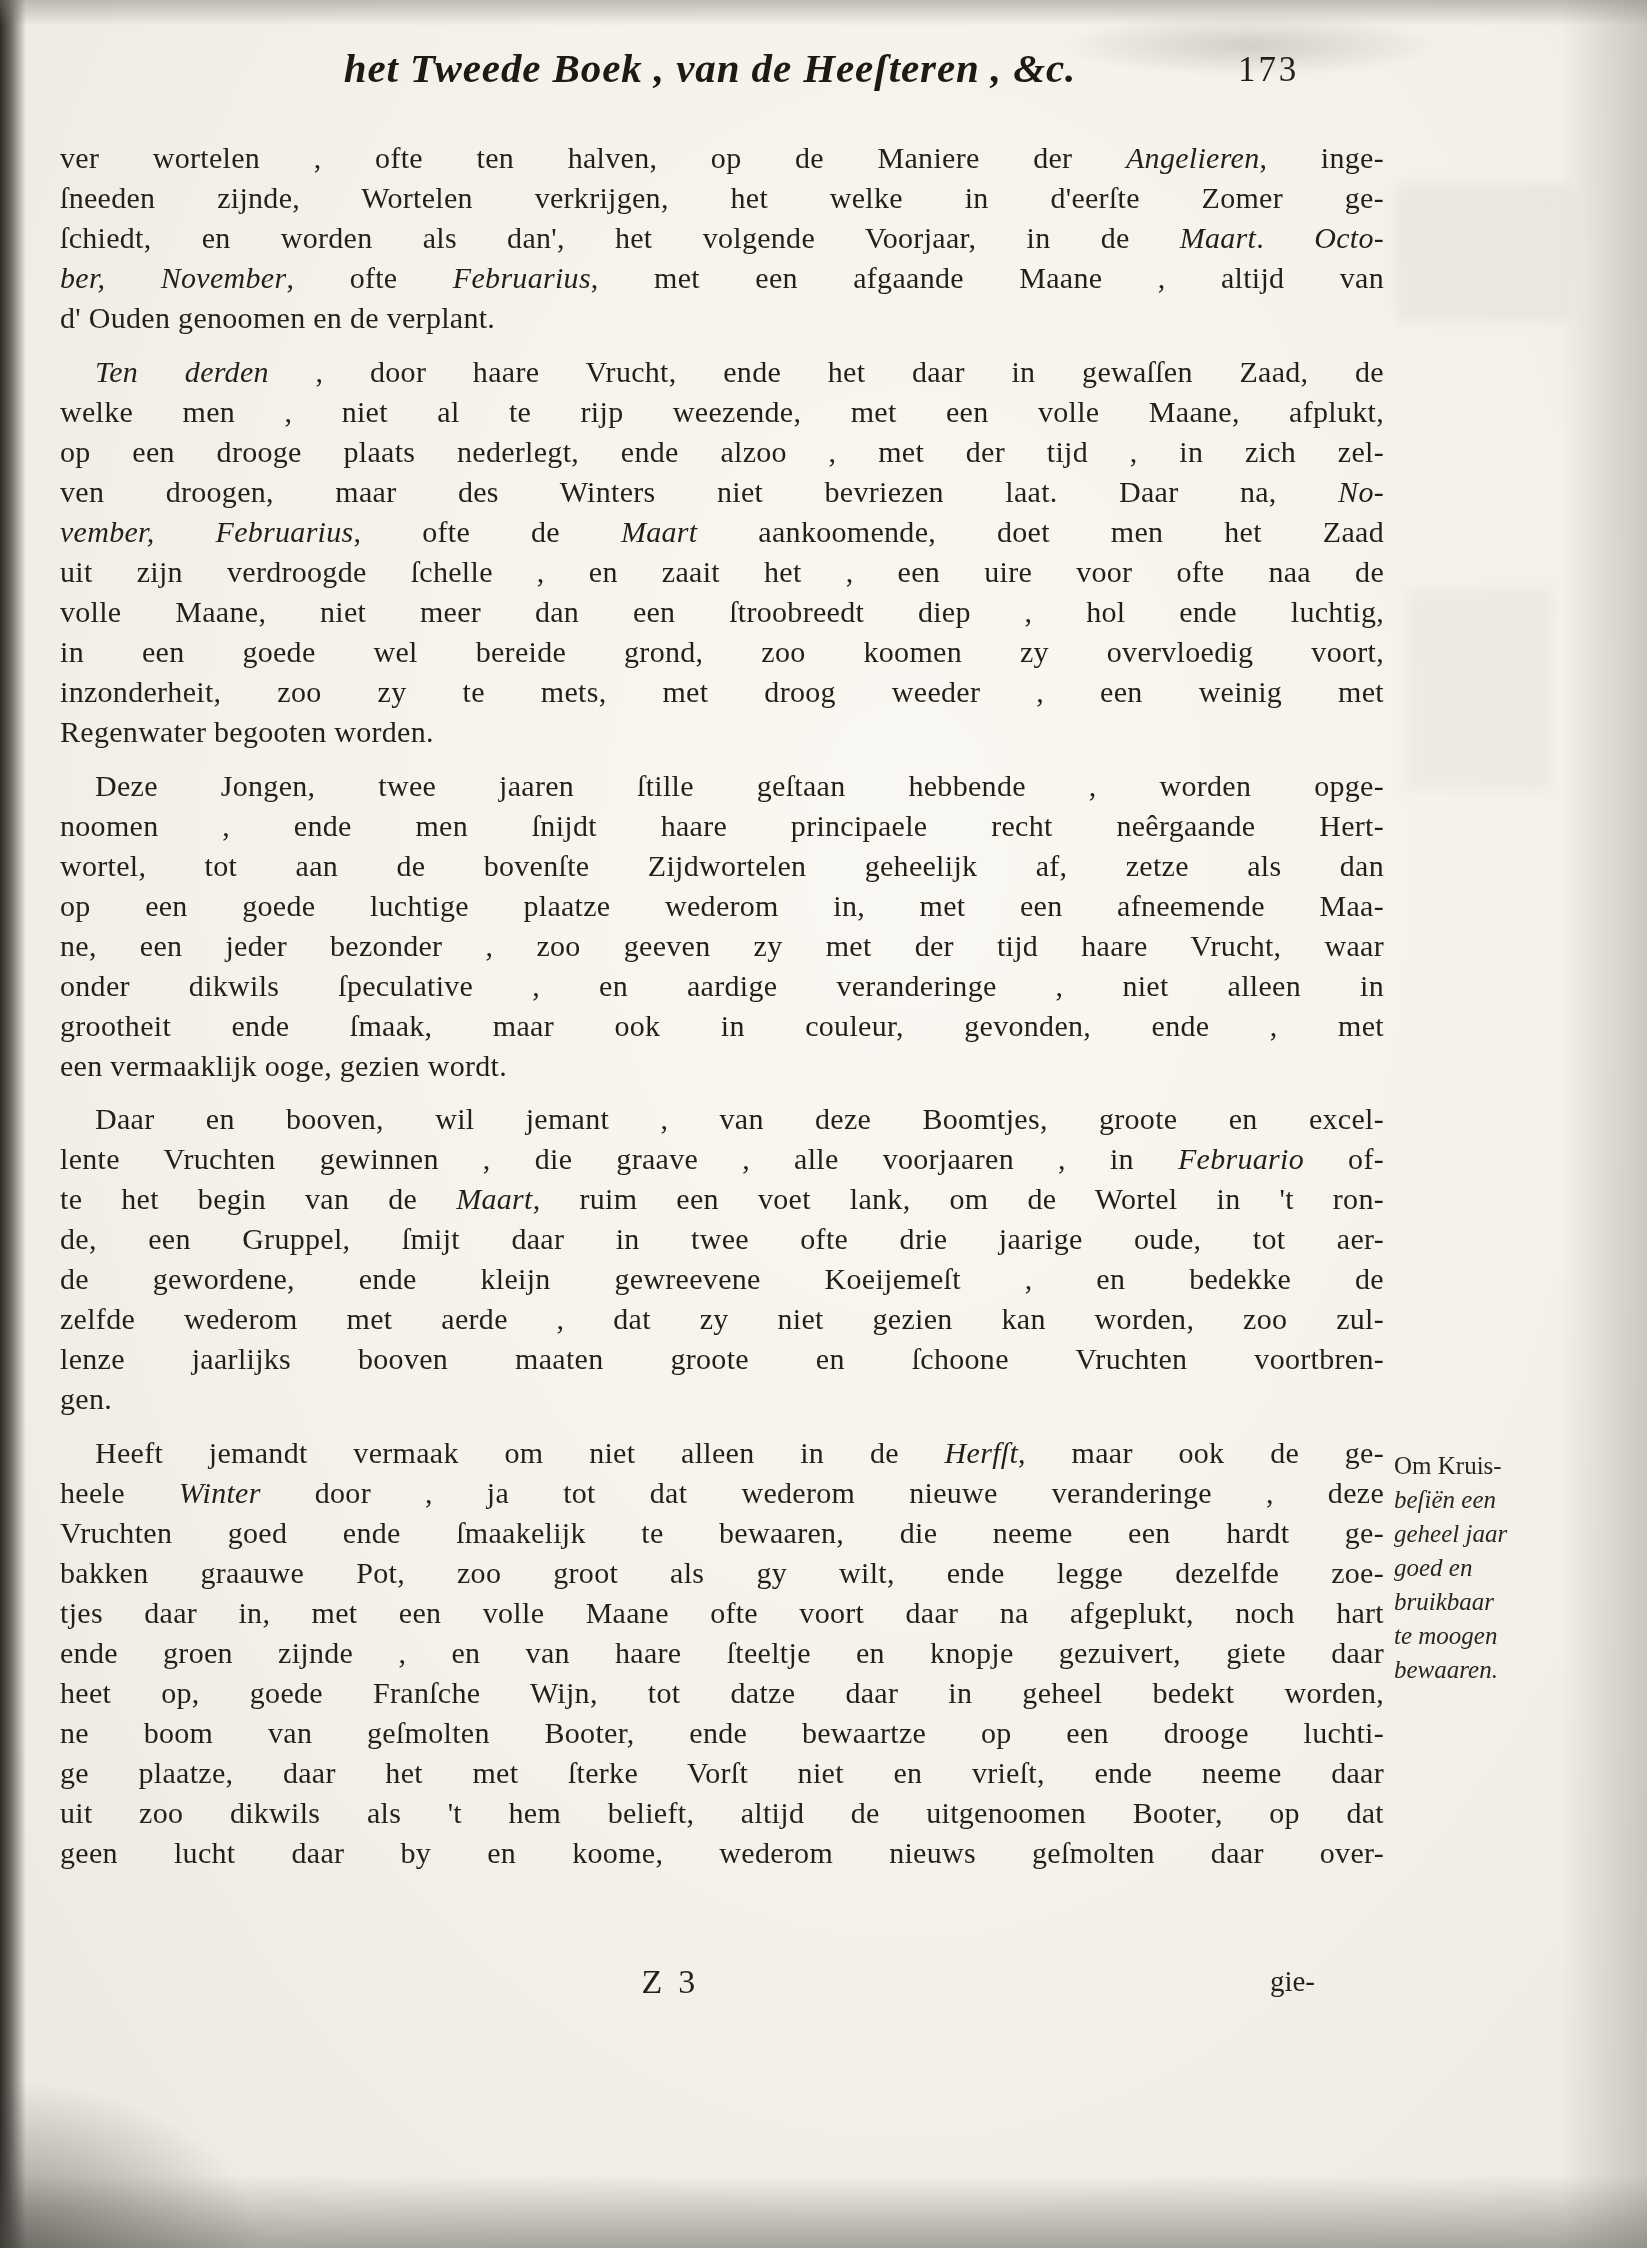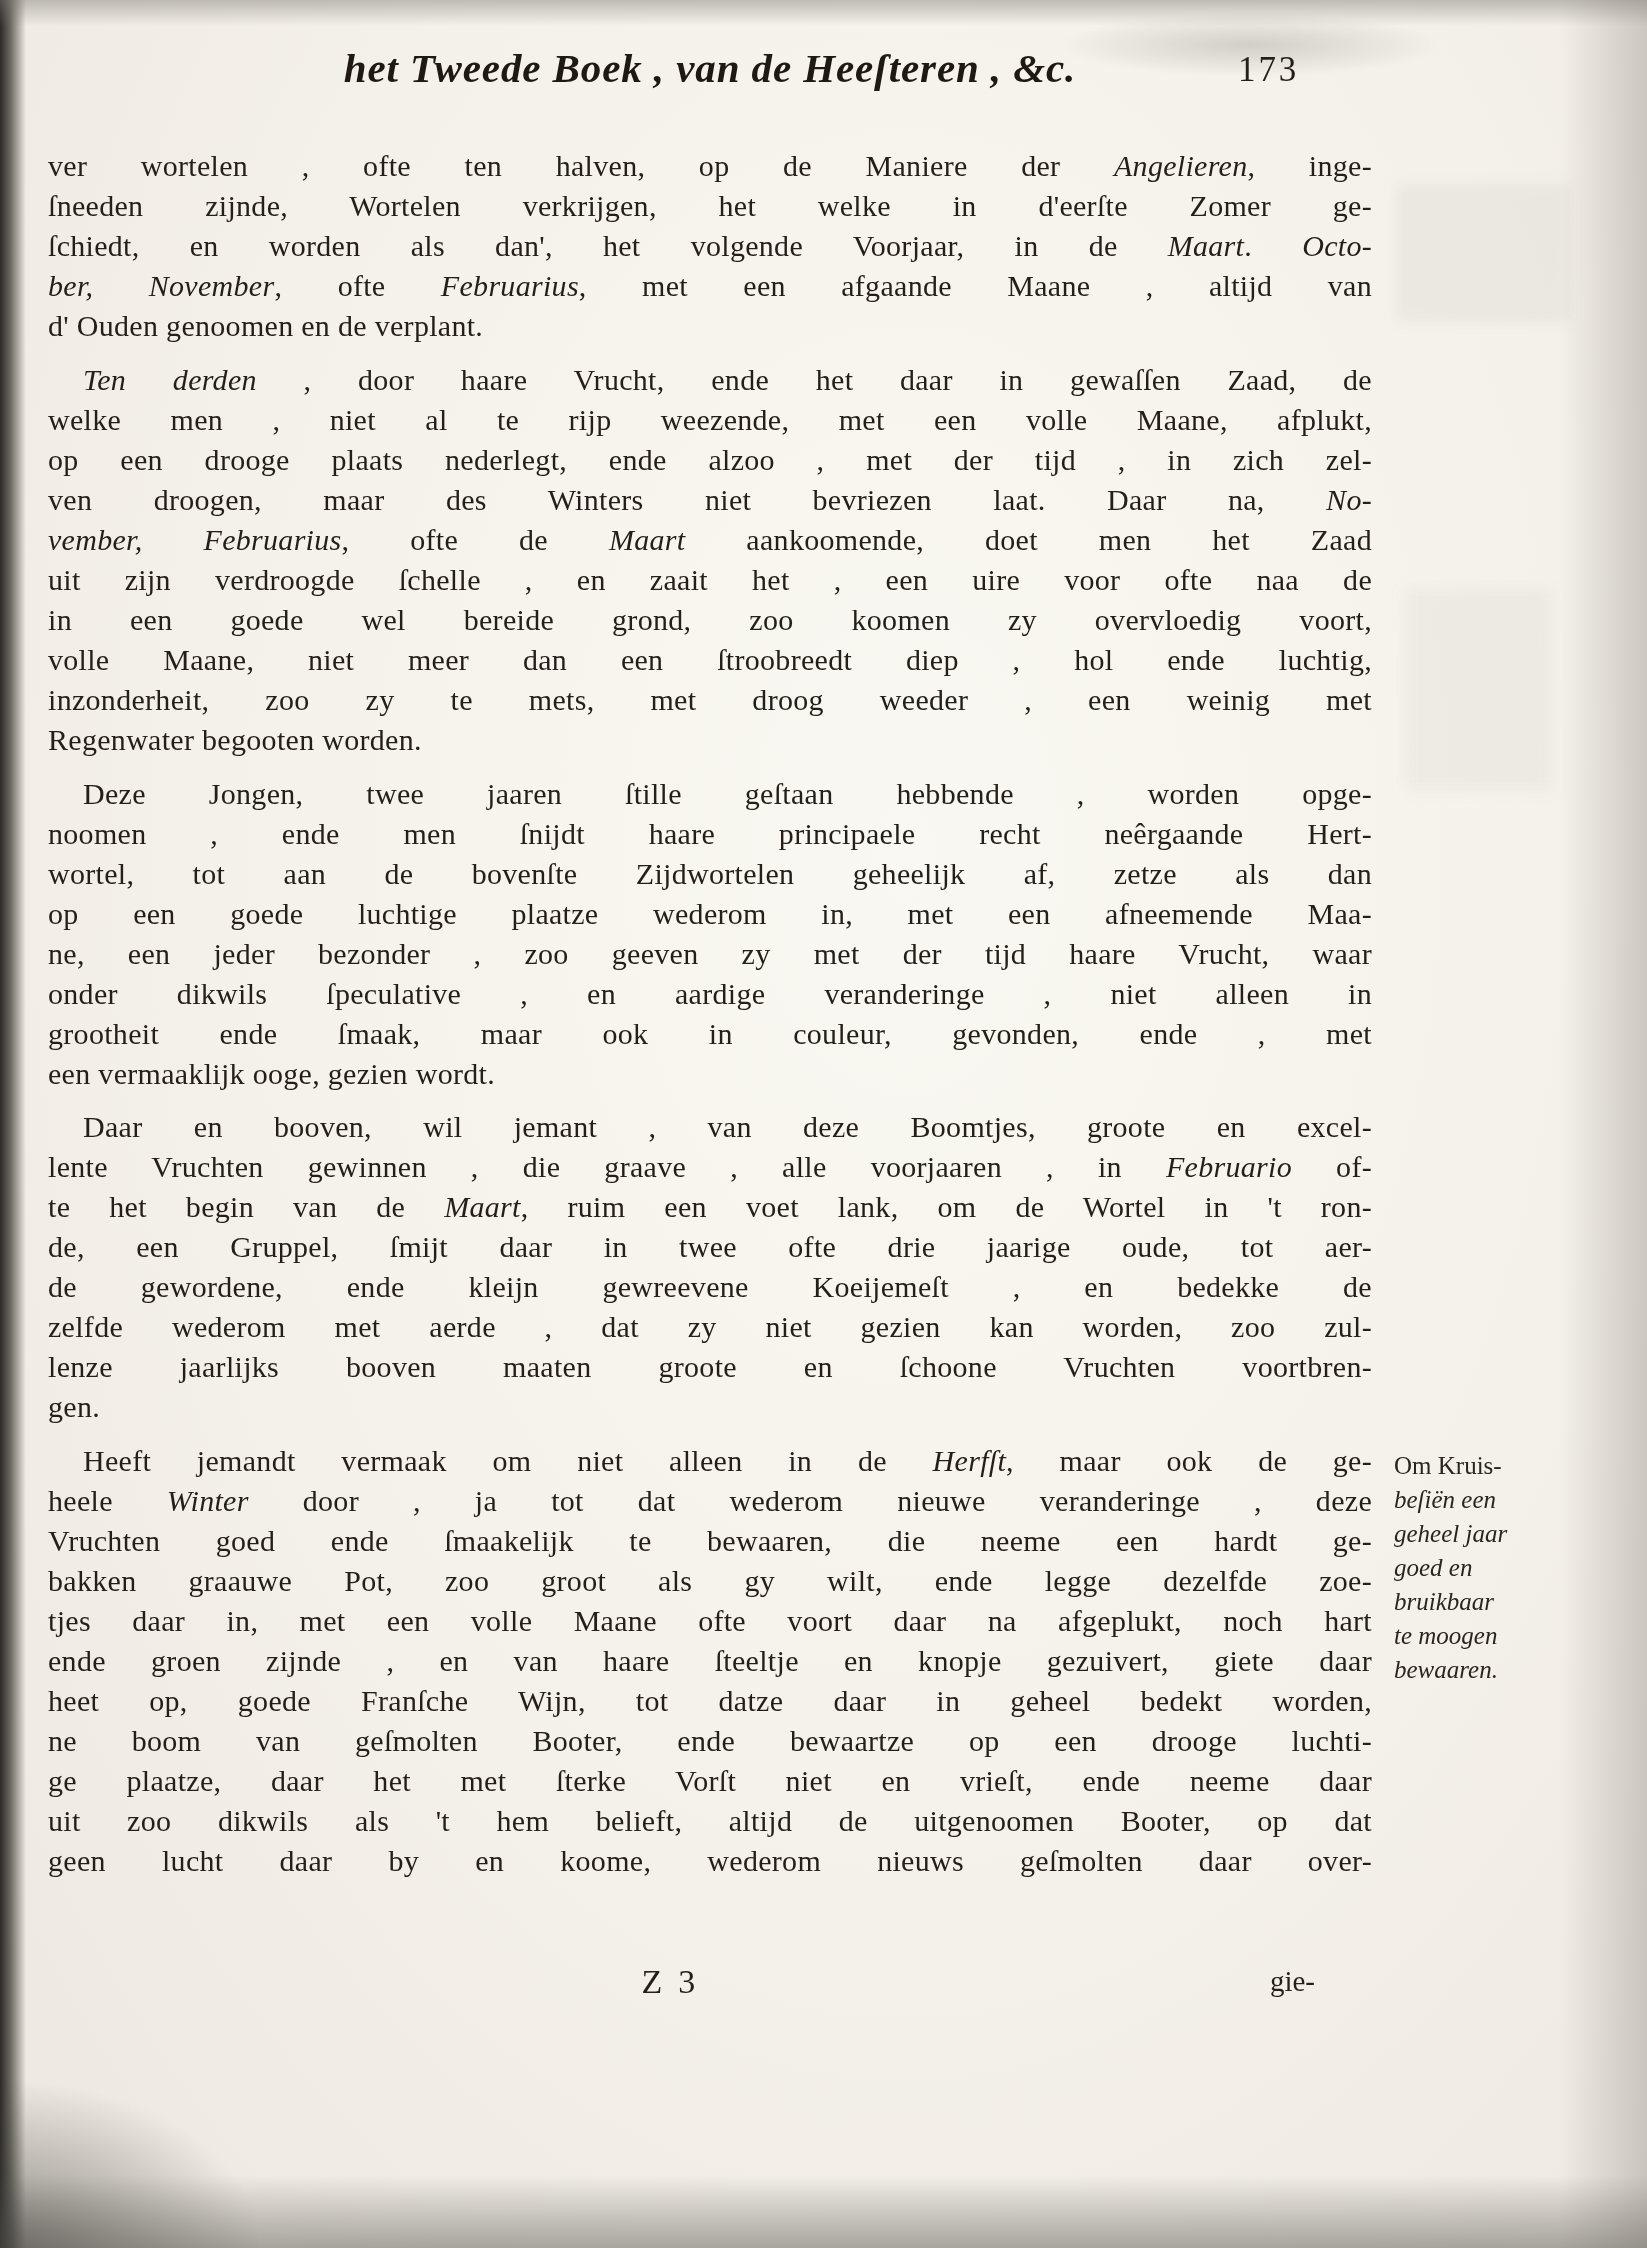--- a/index.html
+++ b/index.html
@@ -39,22 +39,22 @@
     font-size: 41px; letter-spacing: 0.9px;
     color: #1e1912;
   }
   .page-number {
     position: absolute; right: 73px; top: 5.5px;
     font-size: 35px; letter-spacing: 2.8px; color: #241f19;
   }
 
   
   .text-block {
-    position: absolute; left: 48px; top: 138px; width: 1324px;
-    font-size: 30px; line-height: 40px; letter-spacing: 0.3px; margin-top: 8px;
+    position: absolute; left: 60px; top: 138px; width: 1324px;
+    font-size: 30px; line-height: 40px; letter-spacing: 0.3px;
   }
   .para { margin: 0 0 13.8px 0; }
   .line { text-align: justify; text-align-last: justify; }
   .line.no-just { text-align-last: left; }
   .line.indent { text-indent: 35px; }
   .it { font-style: italic; }
 
   
   .margin-note {
     position: absolute; left: 1394px; top: 1449px; width: 197px;
@@ -94,22 +94,22 @@
         <div class="line"><span class="it">ber, November</span><span>, ofte </span><span class="it">Februarius</span><span>, met een afgaande Maane , altijd van</span></div>
         <div class="line no-just"><span>d' Ouden genoomen en de verplant.</span></div>
       </div>
       <div class="para">
         <div class="line indent"><span class="it">Ten derden</span><span> , door haare Vrucht, ende het daar in gewaſſen Zaad, de</span></div>
         <div class="line"><span>welke men , niet al te rijp weezende, met een volle Maane, afplukt,</span></div>
         <div class="line"><span>op een drooge plaats nederlegt, ende alzoo , met der tijd , in zich zel-</span></div>
         <div class="line"><span>ven droogen, maar des Winters niet bevriezen laat.  Daar na, </span><span class="it">No-</span></div>
         <div class="line"><span class="it">vember, Februarius</span><span>, ofte de </span><span class="it">Maart</span><span> aankoomende, doet men het Zaad</span></div>
         <div class="line"><span>uit zijn verdroogde ſchelle , en zaait het , een uire voor ofte naa de</span></div>
+        <div class="line"><span>volle Maane, niet meer dan een ſtroobreedt diep , hol ende luchtig,</span></div>
         <div class="line"><span>in een goede wel bereide grond, zoo koomen zy overvloedig voort,</span></div>
-        <div class="line"><span>volle Maane, niet meer dan een ſtroobreedt diep , hol ende luchtig,</span></div>
         <div class="line"><span>inzonderheit, zoo zy te mets, met droog weeder , een weinig met</span></div>
         <div class="line no-just"><span>Regenwater begooten worden.</span></div>
       </div>
       <div class="para">
         <div class="line indent"><span>Deze Jongen, twee jaaren ſtille geſtaan hebbende , worden opge-</span></div>
         <div class="line"><span>noomen , ende men ſnijdt haare principaele recht neêrgaande Hert-</span></div>
         <div class="line"><span>wortel, tot aan de bovenſte Zijdwortelen geheelijk af, zetze als dan</span></div>
         <div class="line"><span>op een goede luchtige plaatze wederom in, met een afneemende Maa-</span></div>
         <div class="line"><span>ne, een jeder bezonder , zoo geeven zy met der tijd haare Vrucht, waar</span></div>
         <div class="line"><span>onder dikwils ſpeculative , en aardige veranderinge , niet alleen in</span></div>

